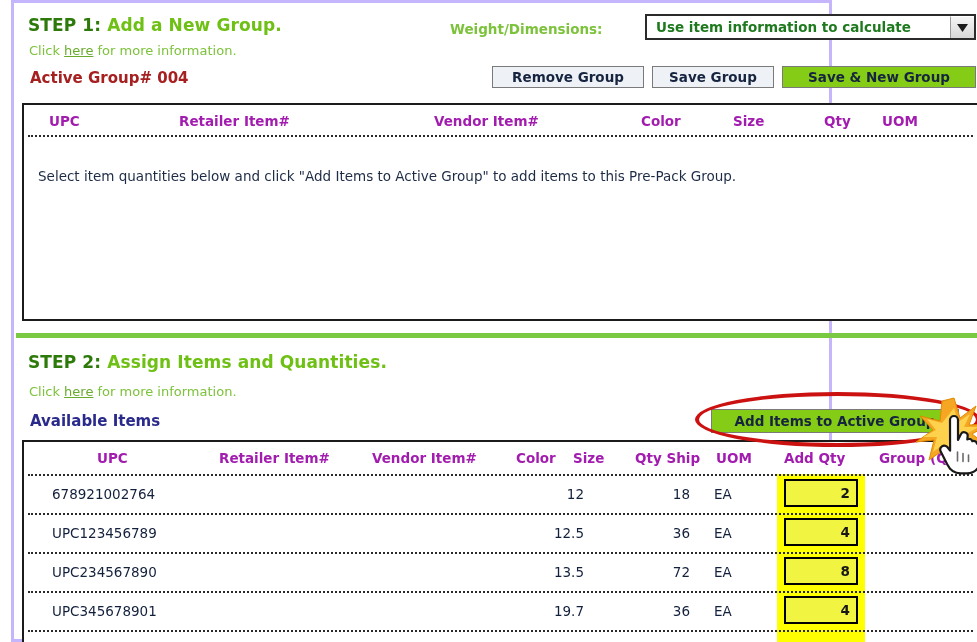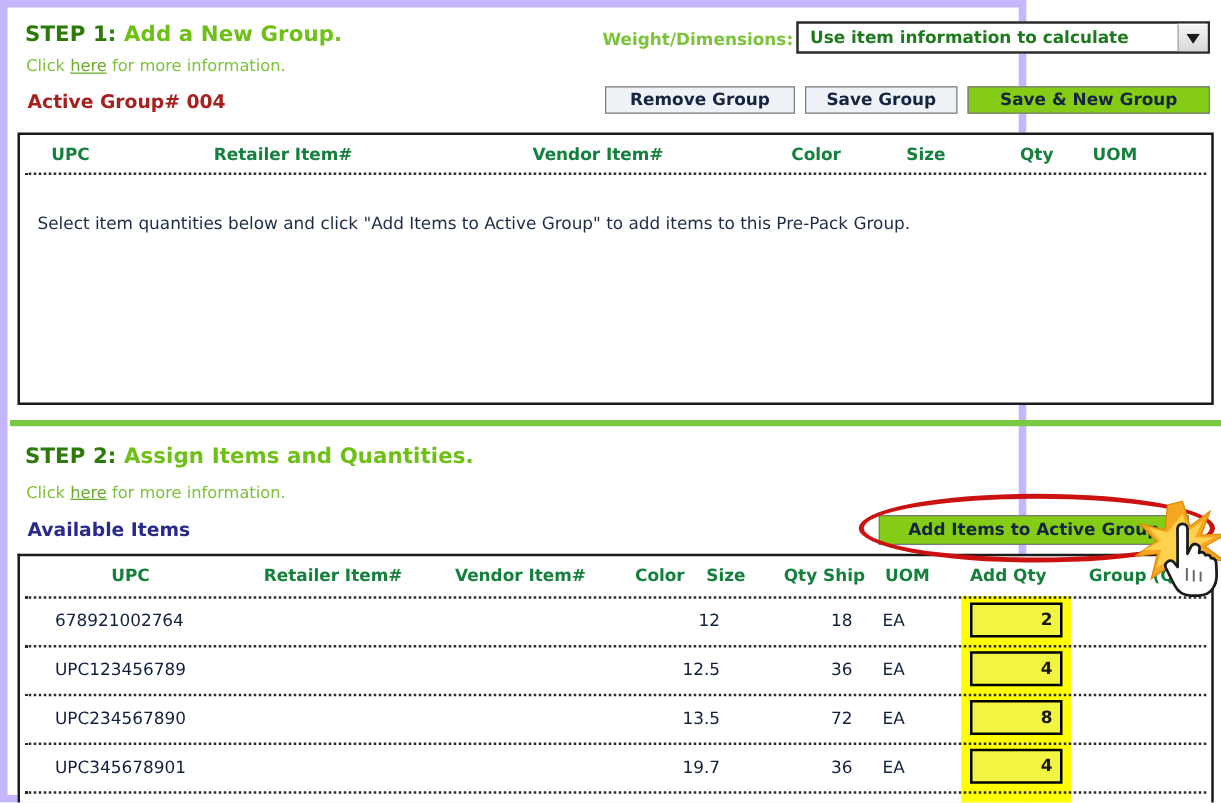--- a/index.html
+++ b/index.html
@@ -6,22 +6,23 @@
   html, body { margin:0; padding:0; }
   body {
     width: 977px; height: 642px;
     background: #ffffff;
     font-family: "DejaVu Sans", "Liberation Sans", sans-serif;
     overflow: hidden;
   }
   #frame {
     position: relative;
     width: 821px; height: 642px;
-    border: 6px solid #c4b5fd;
-    background: #ffffff;
+    border: 3px solid #c4b5fd;
+    background: #ffffff;
+    margin-left: 11px;
   }
 
   
   .abs { position: absolute; }
   .nosel { user-select: none; }
 
   .step-head {
     font-size: 17px; font-weight: bold; letter-spacing: 0.1px;
     white-space: nowrap;
   }
@@ -88,21 +89,21 @@
     cursor: pointer;
   }
   .btn.wide { background:#84cc16; }
 
   
   .panel {
     border: 2px solid #1b1b1b;
     background: #ffffff;
   }
   .thead {
-    font-size: 13.5px; font-weight: bold; color: #15803d;
+    font-size: 13.5px; font-weight: bold; color: #a21caf;
     position: relative;
   }
   .thead .cell { position: absolute; white-space: nowrap; }
   .dotted-sep {
     position: absolute; left: 4px; right: 4px; height: 0;
     border-top: 2px dotted #2a2a2a;
   }
   .hint {
     font-size: 13.5px; color: #1d2b45; white-space: nowrap;
   }
@@ -146,21 +147,21 @@
     <span class="step-num">STEP 1:</span>
     <span class="step-txt">Add a New Group.</span>
   </div>
 
   <div class="abs click-line nosel" style="left:15px; top:40px;">
     <span>Click </span><a class="lnk">here</a><span> for more information.</span>
   </div>
 
   <div class="abs active-group nosel" style="left:16px; top:66px;">Active Group# 004</div>
 
-  <div class="abs wd-label nosel" style="left:476px; top:18px;">Weight/Dimensions:</div>
+  <div class="abs wd-label nosel" style="left:436px; top:18px;">Weight/Dimensions:</div>
 
   <div class="abs select-box" style="left:631px; top:11px; width:331px;">
     <div class="select-val">Use item information to calculate</div>
     <div class="select-arrow">
       <svg width="11" height="8" viewBox="0 0 11 8">
           <polygon points="0,0 11,0 5.5,8" fill="#1a1a1a"></polygon>
         </svg>
     </div>
   </div>
 

